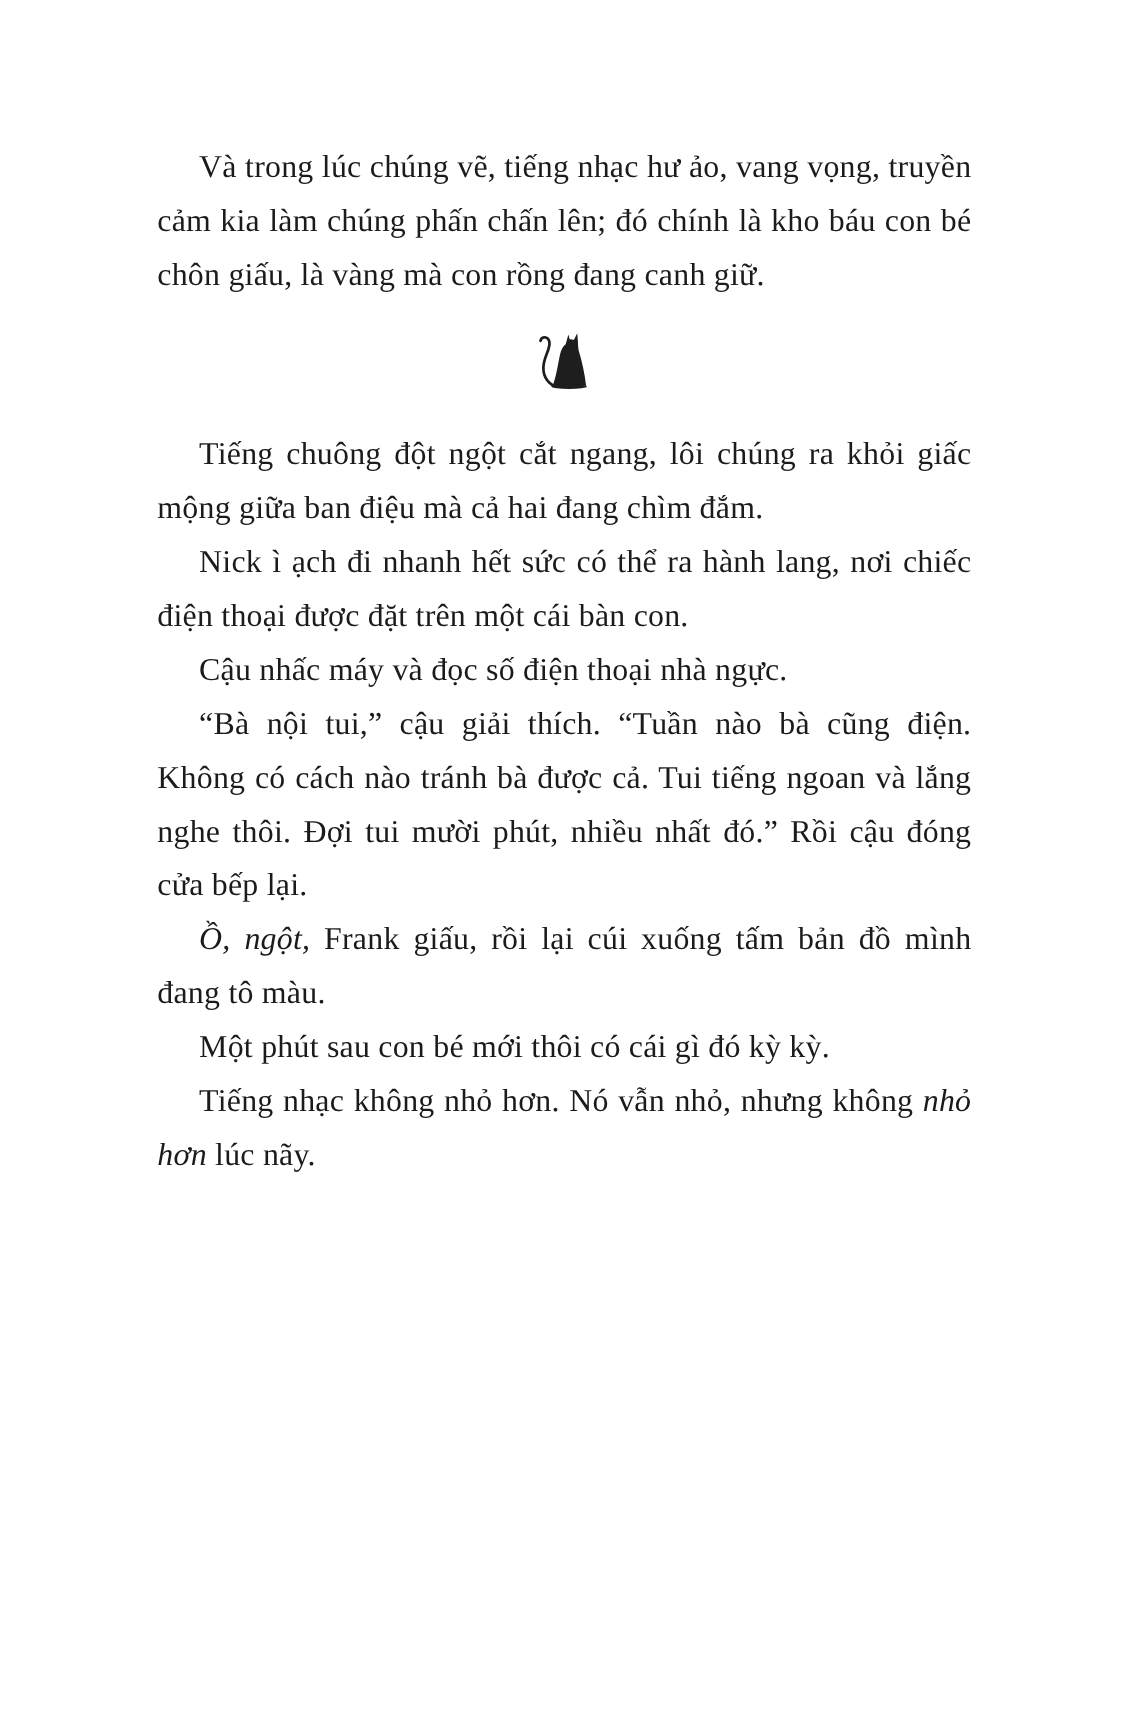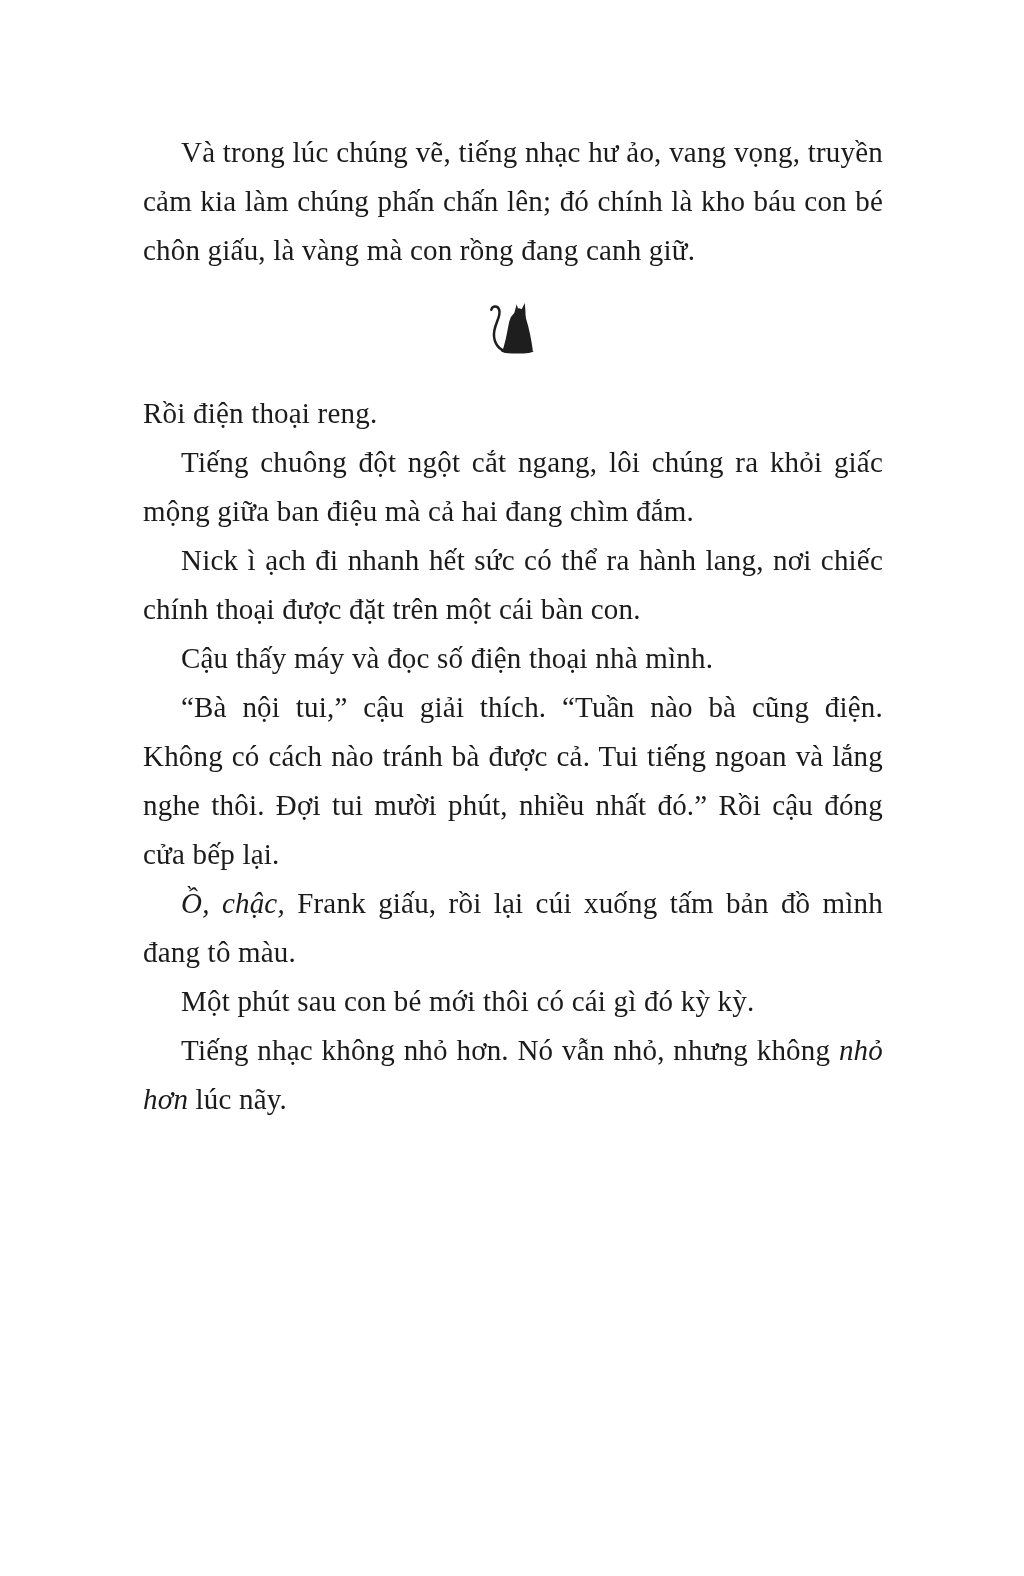--- a/index.html
+++ b/index.html
@@ -74,26 +74,25 @@
 
         <path d="M37,82 C24,77 17,64 20,48 C23,33 30,26 28,16 C26,8 17,8 15,15" fill="none" stroke="#1e1e1e" stroke-width="4" stroke-linecap="round"></path>
 
         <path d="M56,6 L52,20 Q46,25 44,34 C41,47 39,64 33,81 L82,81 C80,64 76,45 71,29 Q70,23 70,16 L69,4 L64,14 Q60,12 58,13 Z" fill="#1e1e1e"></path>
 
         <ellipse cx="57" cy="82" rx="26" ry="3.6" fill="#1e1e1e"></ellipse>
       </svg>
     </div>
 
     <div id="section-1">
-        <p class="para"><span class="">Rồi điện thoại reng.</span></p>
         <p class="para indent"><span class="">Tiếng chuông đột ngột cắt ngang, lôi chúng ra khỏi giấc mộng giữa ban điệu mà cả hai đang chìm đắm.</span></p>
-        <p class="para indent"><span class="">Nick ì ạch đi nhanh hết sức có thể ra hành lang, nơi chiếc chính thoại được đặt trên một cái bàn con.</span></p>
-        <p class="para indent"><span class="">Cậu thấy máy và đọc số điện thoại nhà mình.</span></p>
+        <p class="para indent"><span class="">Nick ì ạch đi nhanh hết sức có thể ra hành lang, nơi chiếc điện thoại được đặt trên một cái bàn con.</span></p>
+        <p class="para indent"><span class="">Cậu nhấc máy và đọc số điện thoại nhà ngực.</span></p>
         <p class="para indent"><span class="">“Bà nội tui,” cậu giải thích. “Tuần nào bà cũng điện. Không có cách nào tránh bà được cả. Tui tiếng ngoan và lắng nghe thôi. Đợi tui mười phút, nhiều nhất đó.” Rồi cậu đóng cửa bếp lại.</span></p>
-        <p class="para indent"><span class="italic">Ồ, chậc,</span><span class=""> Frank giấu, rồi lại cúi xuống tấm bản đồ mình đang tô màu.</span></p>
+        <p class="para indent"><span class="italic">Ồ, ngột,</span><span class=""> Frank giấu, rồi lại cúi xuống tấm bản đồ mình đang tô màu.</span></p>
         <p class="para indent"><span class="">Một phút sau con bé mới thôi có cái gì đó kỳ kỳ.</span></p>
         <p class="para indent"><span class="">Tiếng nhạc không nhỏ hơn. Nó vẫn nhỏ, nhưng không </span><span class="italic">nhỏ hơn</span><span class=""> lúc nãy.</span></p>
       </div>
 
   </div>
 
   <div class="page-number">60</div>
 
 </div>
 

